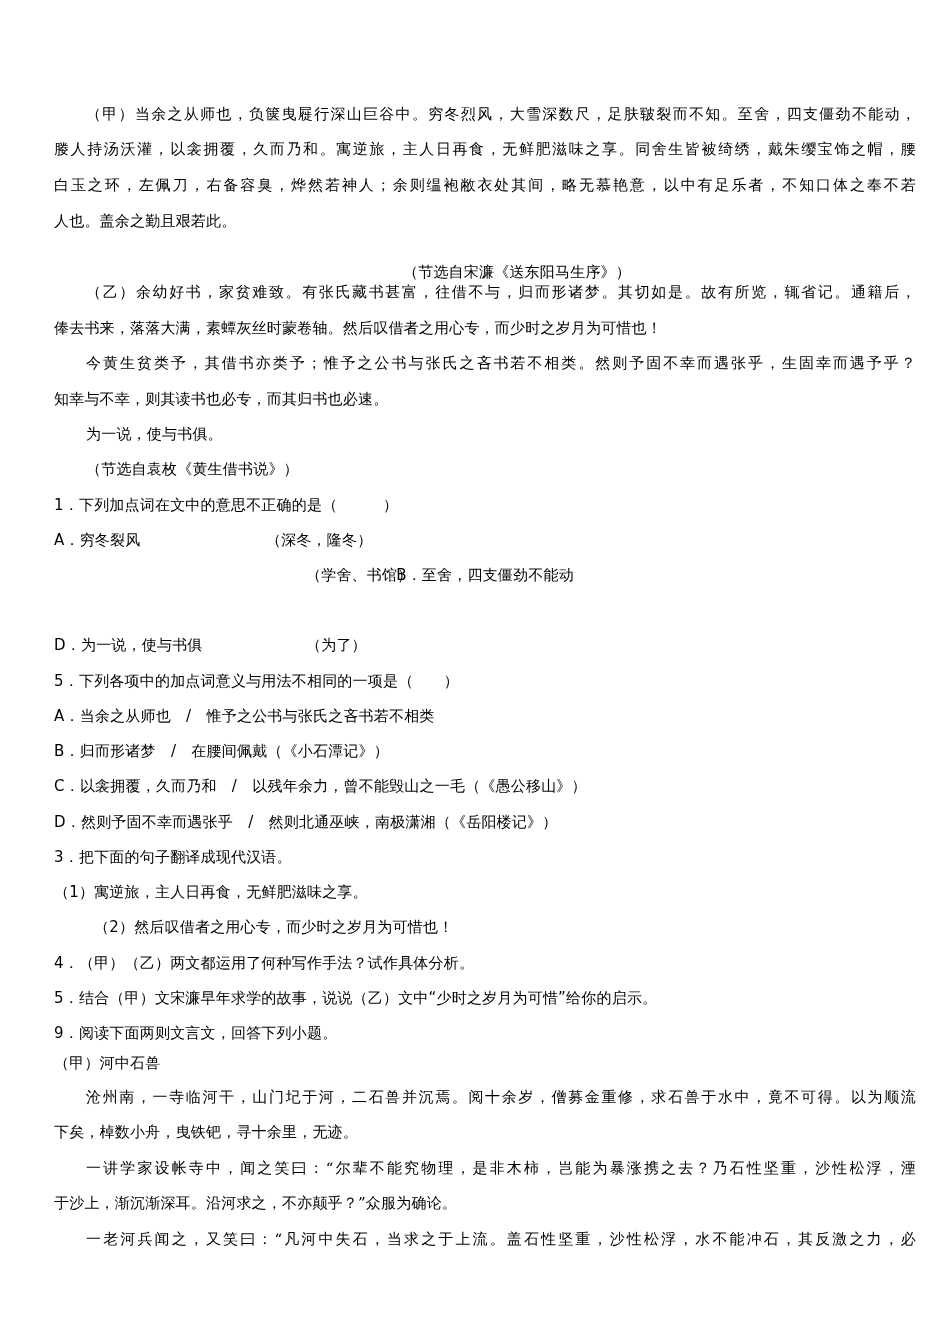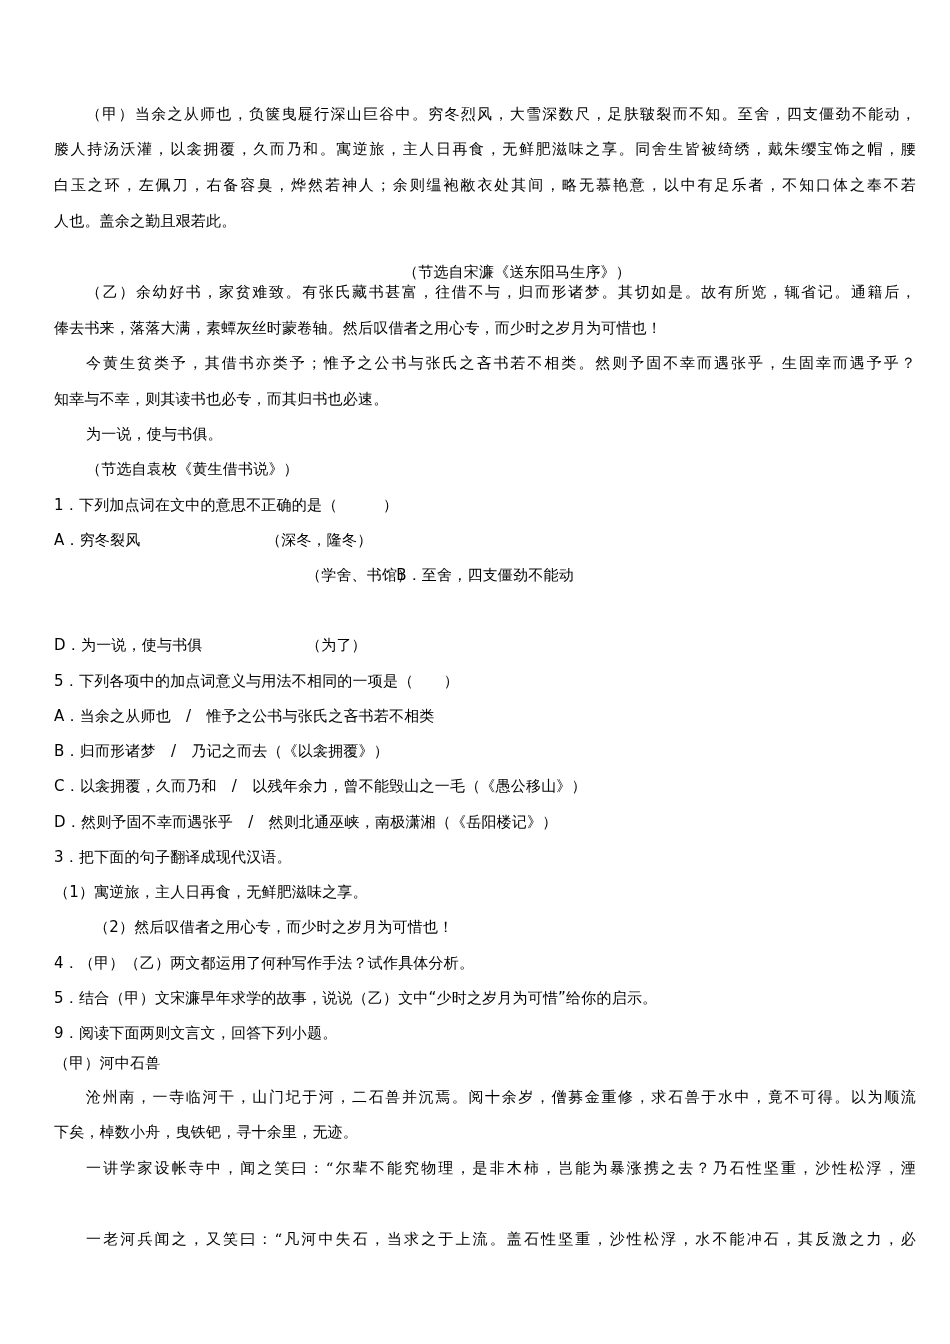--- a/index.html
+++ b/index.html
@@ -48,36 +48,37 @@
   <div class="line song" style="top:635px;">
     <span>D．</span><span>为一说，使与书俱</span>
     <span style="position:absolute; left:252px;text-align:center;">（为了）</span>
   </div>
 
   <div class="line song" style="top:671px;">5．下列各项中的加点词意义与用法不相同的一项是（　　）</div>
   <div class="line song" style="top:706px;">
     <span>A．</span><span>当余之从师也　/　惟予之公书与张氏之吝书若不相类</span>
   </div>
   <div class="line song" style="top:741px;">
-    <span>B．</span><span>归而形诸梦　/　乃记之而去（《以衾拥覆》）</span>
+    <span>B．</span><span>归而形诸梦　/　在腰间佩戴（《小石潭记》）</span>
   </div>
   <div class="line song" style="top:776px;">
     <span>C．</span><span>以衾拥覆，久而乃和　/　以残年余力，曾不能毁山之一毛（《愚公移山》）</span>
   </div>
   <div class="line song" style="top:812px;">
     <span>D．</span><span>然则予固不幸而遇张乎　/　然则北通巫峡，南极潇湘（《岳阳楼记》）</span>
   </div>
 
   <div class="line song" style="top:847px;">3．把下面的句子翻译成现代汉语。</div>
   <div class="line song" style="top:882px;">（1）寓逆旅，主人日再食，无鲜肥滋味之享。</div>
   <div class="line song" style="top:917px;margin-left:40px;">（2）然后叹借者之用心专，而少时之岁月为可惜也！</div>
 
   <div class="line song" style="top:953px;">4．（甲）（乙）两文都运用了何种写作手法？试作具体分析。</div>
   <div class="line song" style="top:988px;">5．结合（甲）文宋濂早年求学的故事，说说（乙）文中“少时之岁月为可惜”给你的启示。</div>
   <div class="line song" style="top:1023px;">9．阅读下面两则文言文，回答下列小题。</div>
 
   <div class="line kai" style="top:1053px;">（甲）河中石兽</div>
   <div class="line kai justify indent" style="top:1087px;">沧州南，一寺临河干，山门圮于河，二石兽并沉焉。阅十余岁，僧募金重修，求石兽于水中，竟不可得。以为顺流</div>
   <div class="line kai" style="top:1122px;">下矣，棹数小舟，曳铁钯，寻十余里，无迹。</div>
   <div class="line kai justify indent" style="top:1158px;">一讲学家设帐寺中，闻之笑曰：“尔辈不能究物理，是非木柿，岂能为暴涨携之去？乃石性坚重，沙性松浮，湮</div>
+  <div class="line kai" style="top:1193px;">于沙上，渐沉渐深耳。沿河求之，不亦颠乎？”众服为确论。</div>
   <div class="line kai justify indent" style="top:1229px;">一老河兵闻之，又笑曰：“凡河中失石，当求之于上流。盖石性坚重，沙性松浮，水不能冲石，其反激之力，必</div>
 
 </div>
 
 </body></html>

